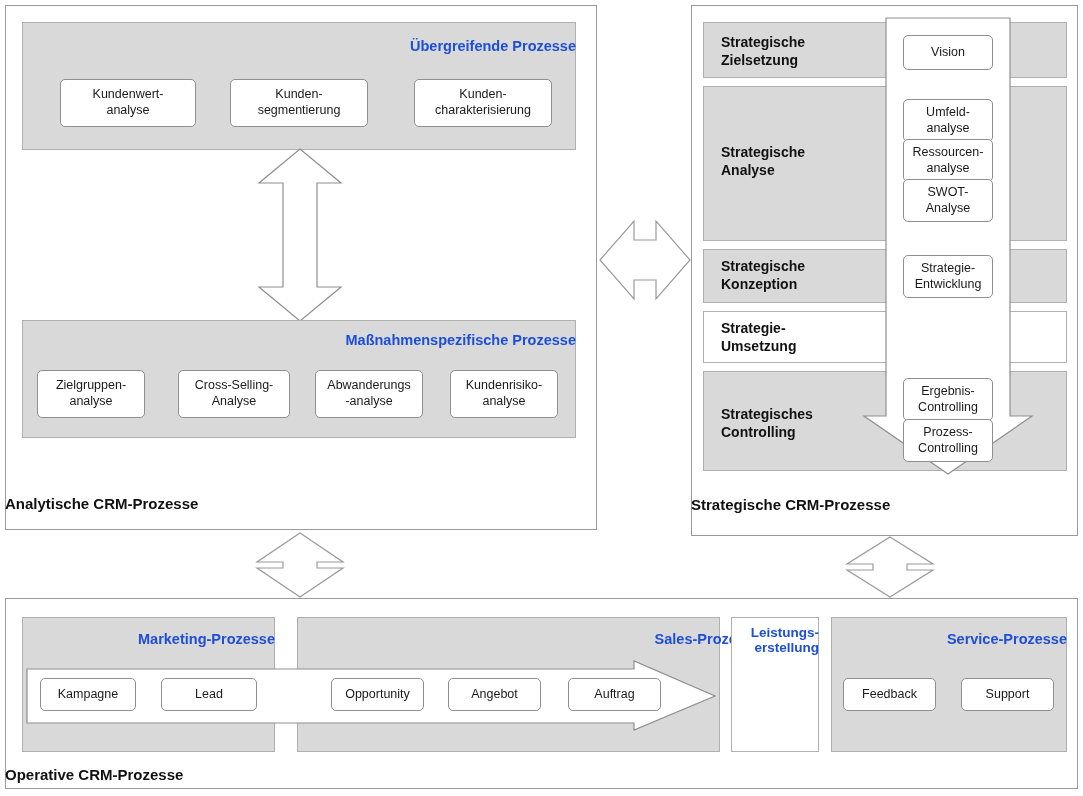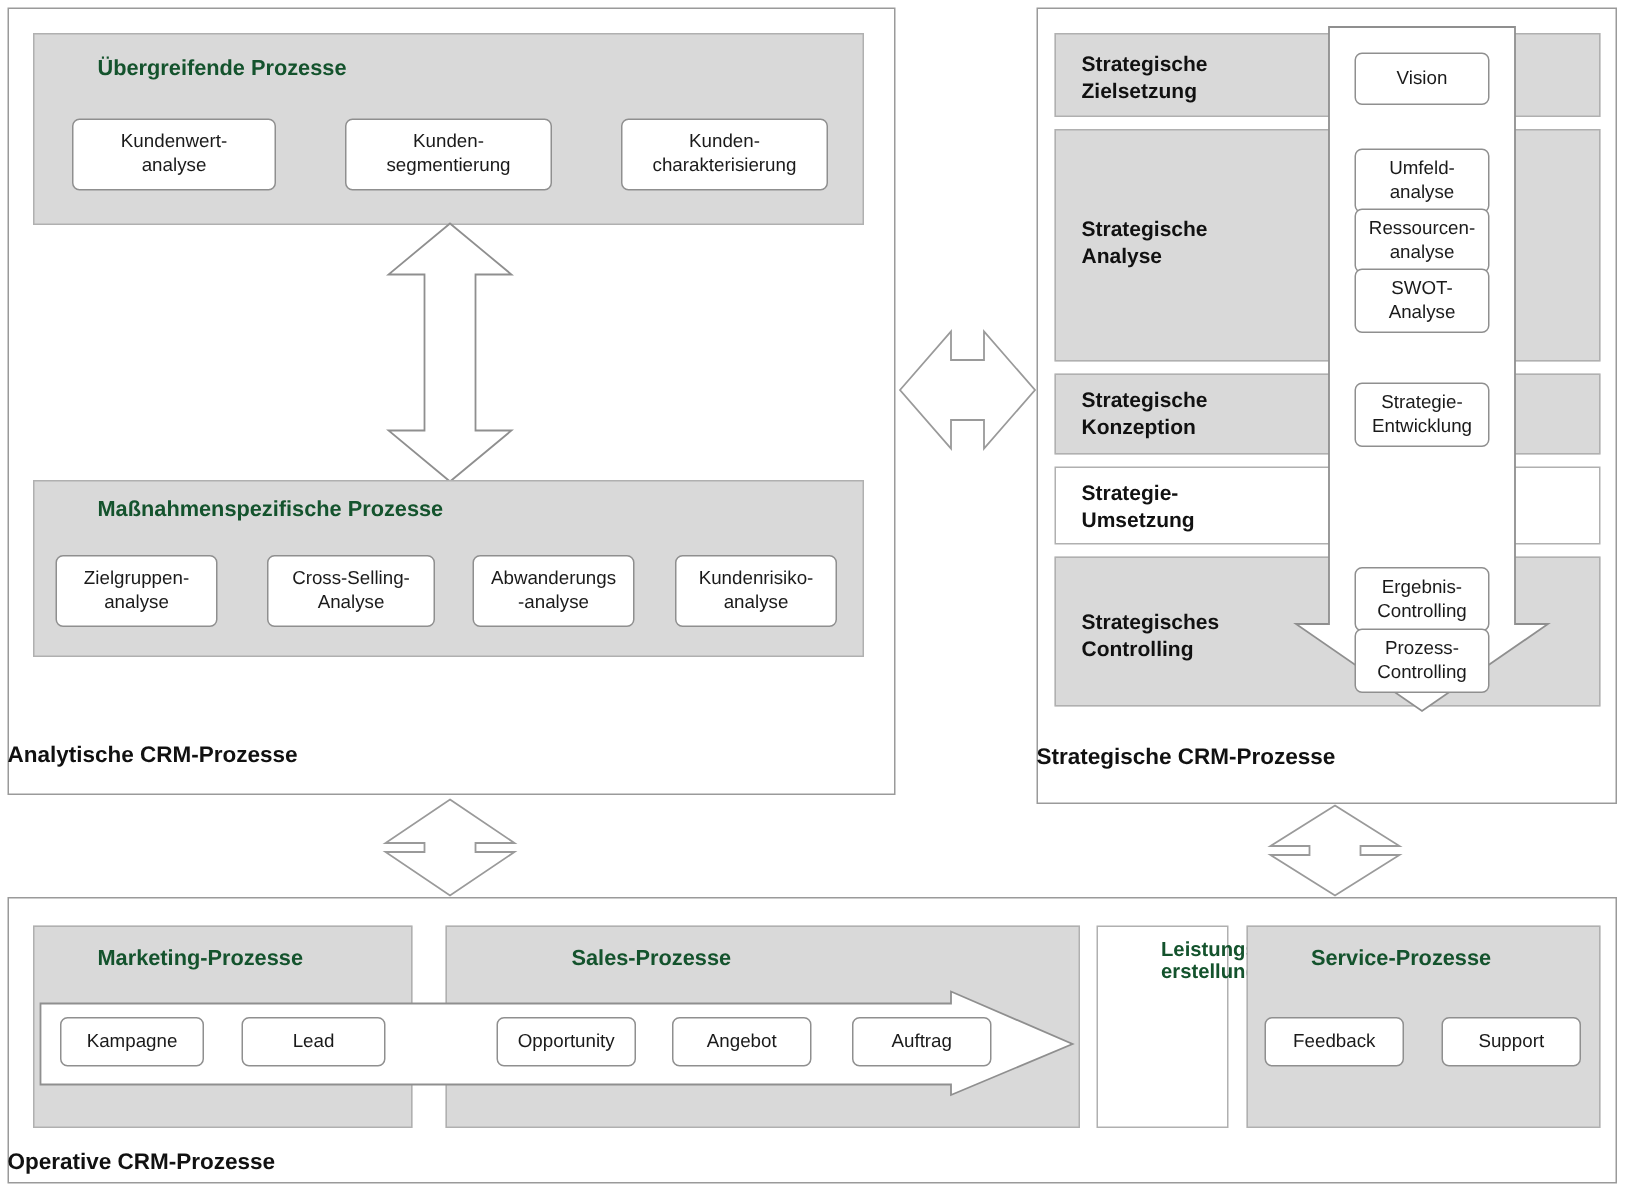--- a/index.html
+++ b/index.html
@@ -52,26 +52,25 @@
     font-size: 12.5px;
     line-height: 1.25;
     color: #1a1a1a;
     white-space: pre-line;
     padding: 2px 4px;
   }
   .band-title {
     position: absolute;
     left: 0;
     right: 0;
-    text-align: left;
+    text-align: right;
     font-weight: bold;
     font-size: 14.5px;
-    color: #14532d;
+    color: #1d4ed8;
     white-space: pre-line;
-    margin-left: 43px;
   }
   .row-label {
     position: absolute;
     font-weight: bold;
     font-size: 14px;
     line-height: 1.3;
     color: #111111;
     white-space: pre-line;
   }
   .panel-caption {
@@ -100,21 +99,21 @@
 <body>
 
 <div id="canvas">
 
   <div class="panel" style="left:5px; top:5px; width:592px; height:525px;">
   </div>
 
   <div class="grayband" style="left:22px; top:22px; width:554px; height:128px;"></div>
   <div class="band-title" style="left:22px; top:38px; width:554px;">Übergreifende Prozesse</div>
 
-  <div class="node" style="left:48px; top:79px; width:136px; height:48px;">Kundenwert-
+  <div class="node" style="left:60px; top:79px; width:136px; height:48px;">Kundenwert-
 analyse</div>
   <div class="node" style="left:230px; top:79px; width:138px; height:48px;">Kunden-
 segmentierung</div>
   <div class="node" style="left:414px; top:79px; width:138px; height:48px;">Kunden-
 charakterisierung</div>
 
   <svg class="arrow-svg" style="left:253px; top:147px;" width="94" height="176" viewBox="0 0 94 176">
     <polygon class="arrow-shape" points="47,2 88,36 64,36 64,140 88,140 47,174 6,140 30,140 30,36 6,36"></polygon>
   </svg>
 

